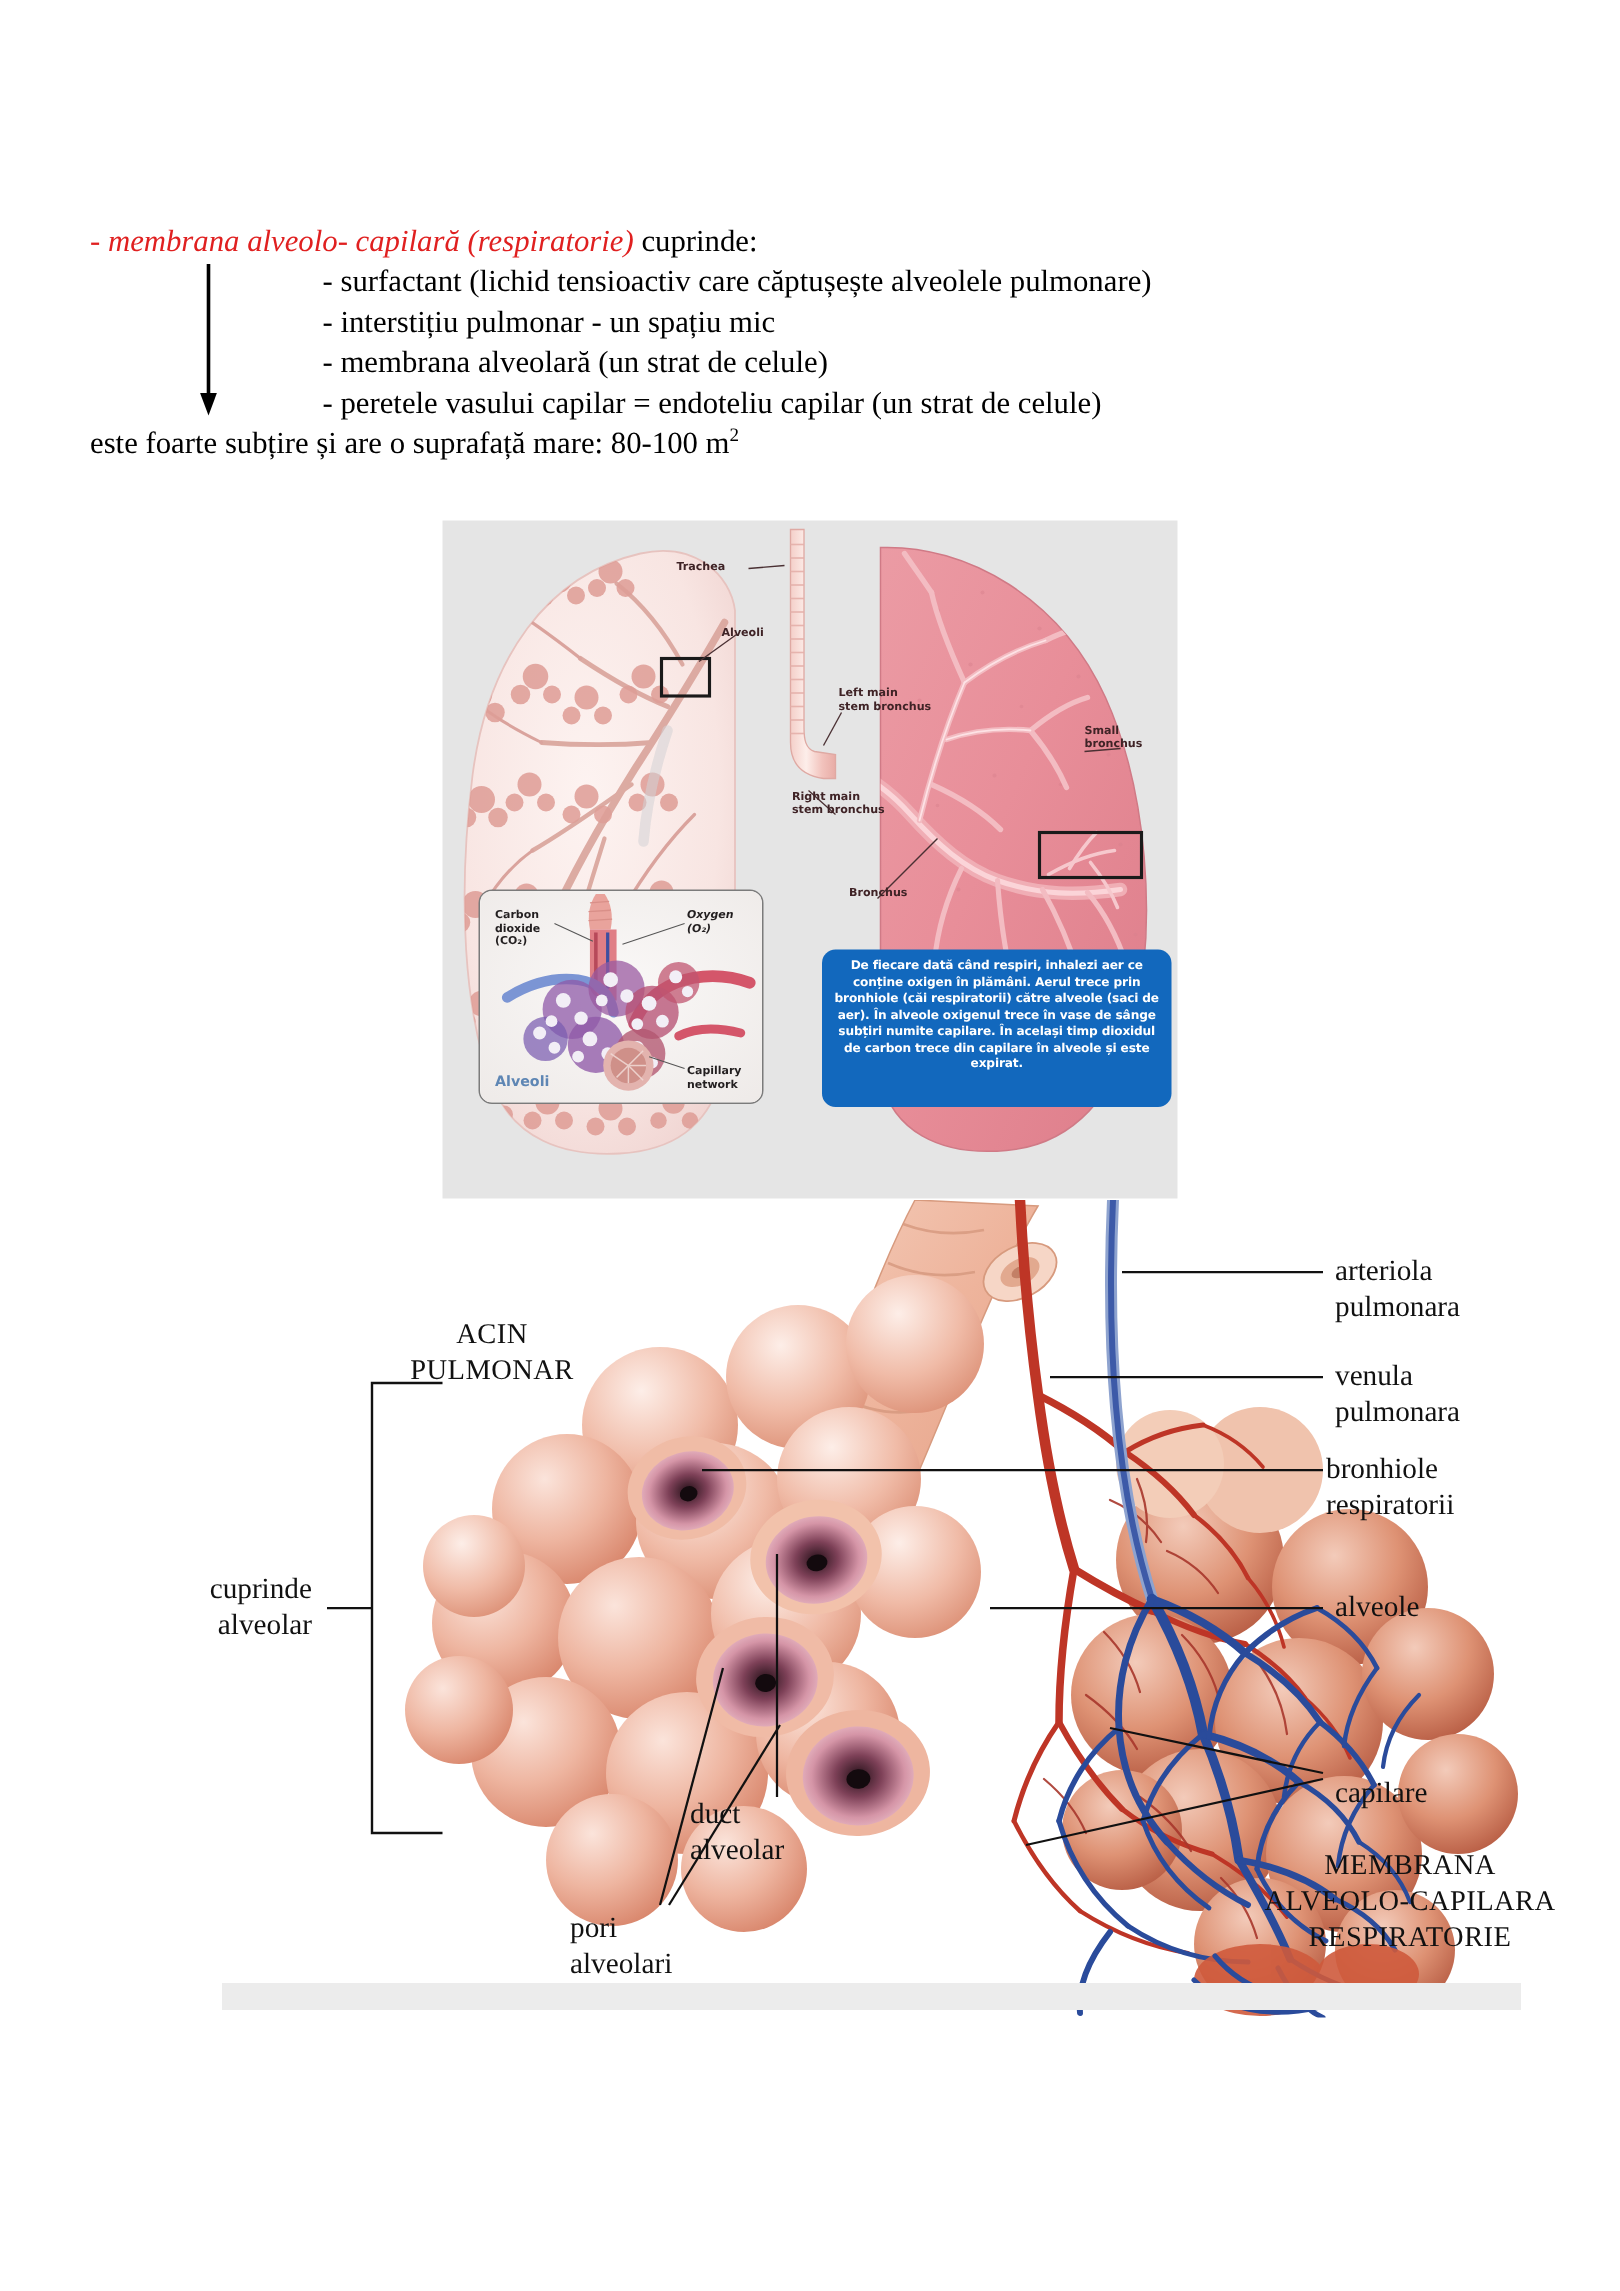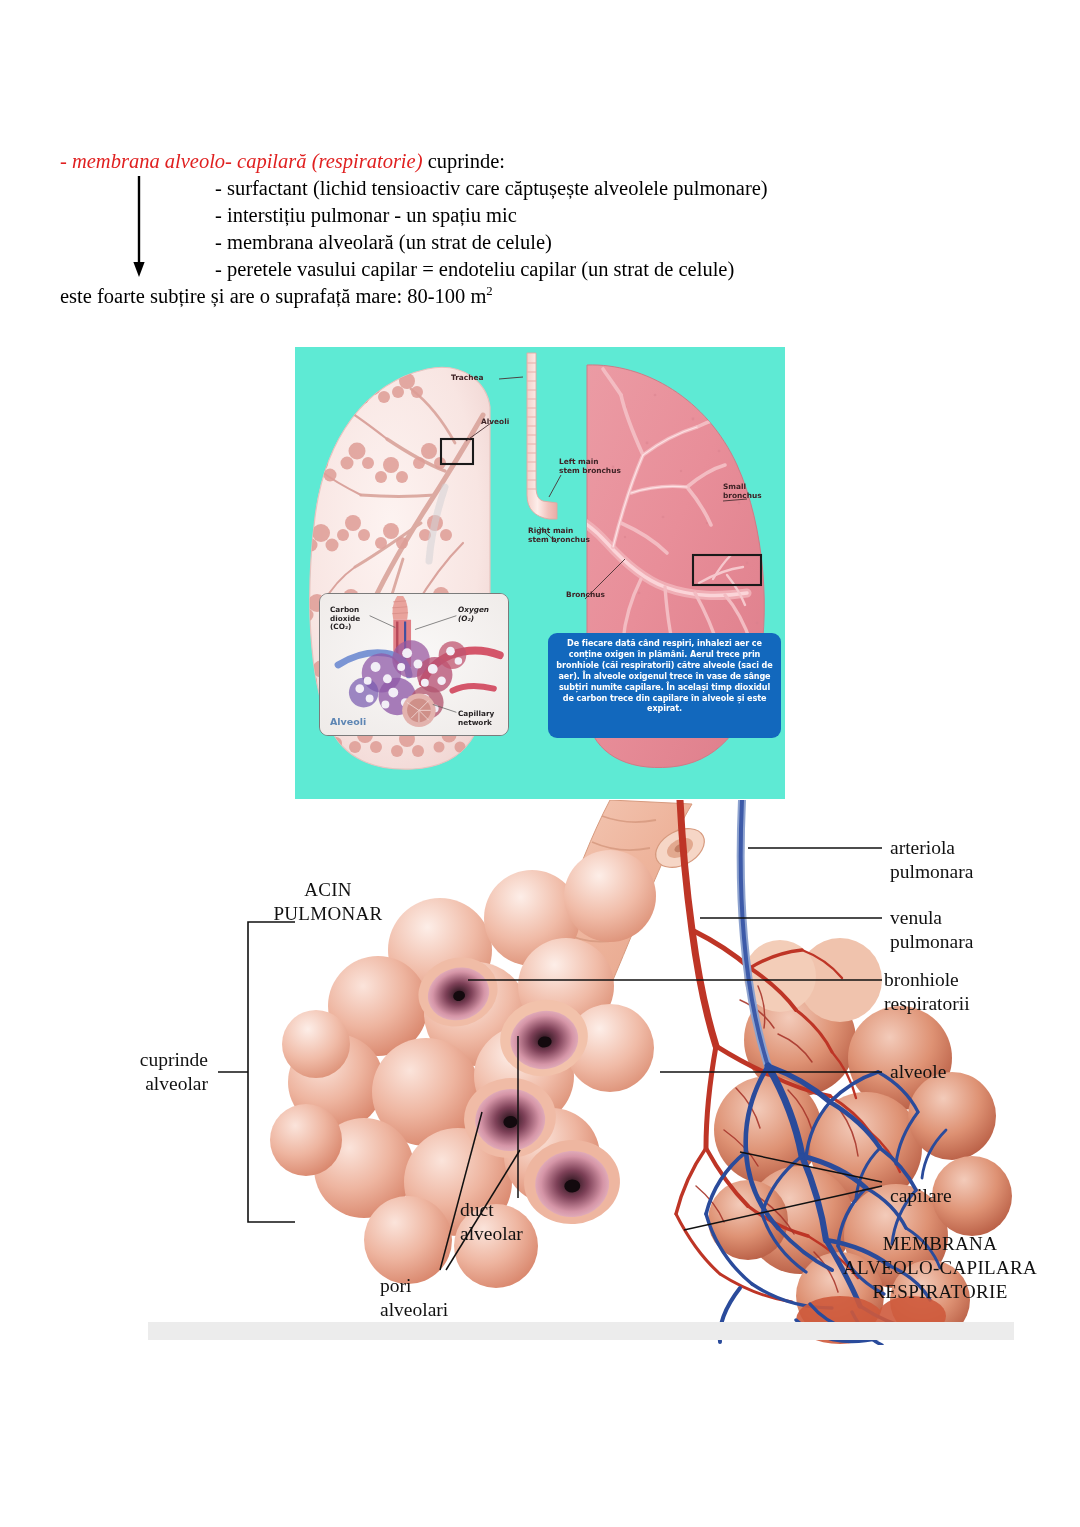--- a/index.html
+++ b/index.html
@@ -20,21 +20,21 @@
   .lead-tail { color:#000; font-style:normal; }
   .paren { color:#e02020; font-style:italic; }
   .indent { padding-left:155px; }
   sup { font-size:0.62em; vertical-align:super; line-height:0; }
 
   .down-arrow { position:absolute; left:132px; top:176px; width:14px; height:102px; }
 
   
   .fig1 {
     position:absolute; left:295px; top:347px; width:490px; height:452px;
-    background:#5eead4;
+    background:#e5e5e5;
   }
   .fig1-canvas { position:absolute; inset:0; }
 
   
   .blue-box {
     position:absolute; left:253px; top:286px; width:233px; height:105px;
     background:#1268bd; border-radius:9px;
     padding:5px 7px 4px 7px;
     color:#ffffff;
     font-family:"DejaVu Sans", sans-serif;

